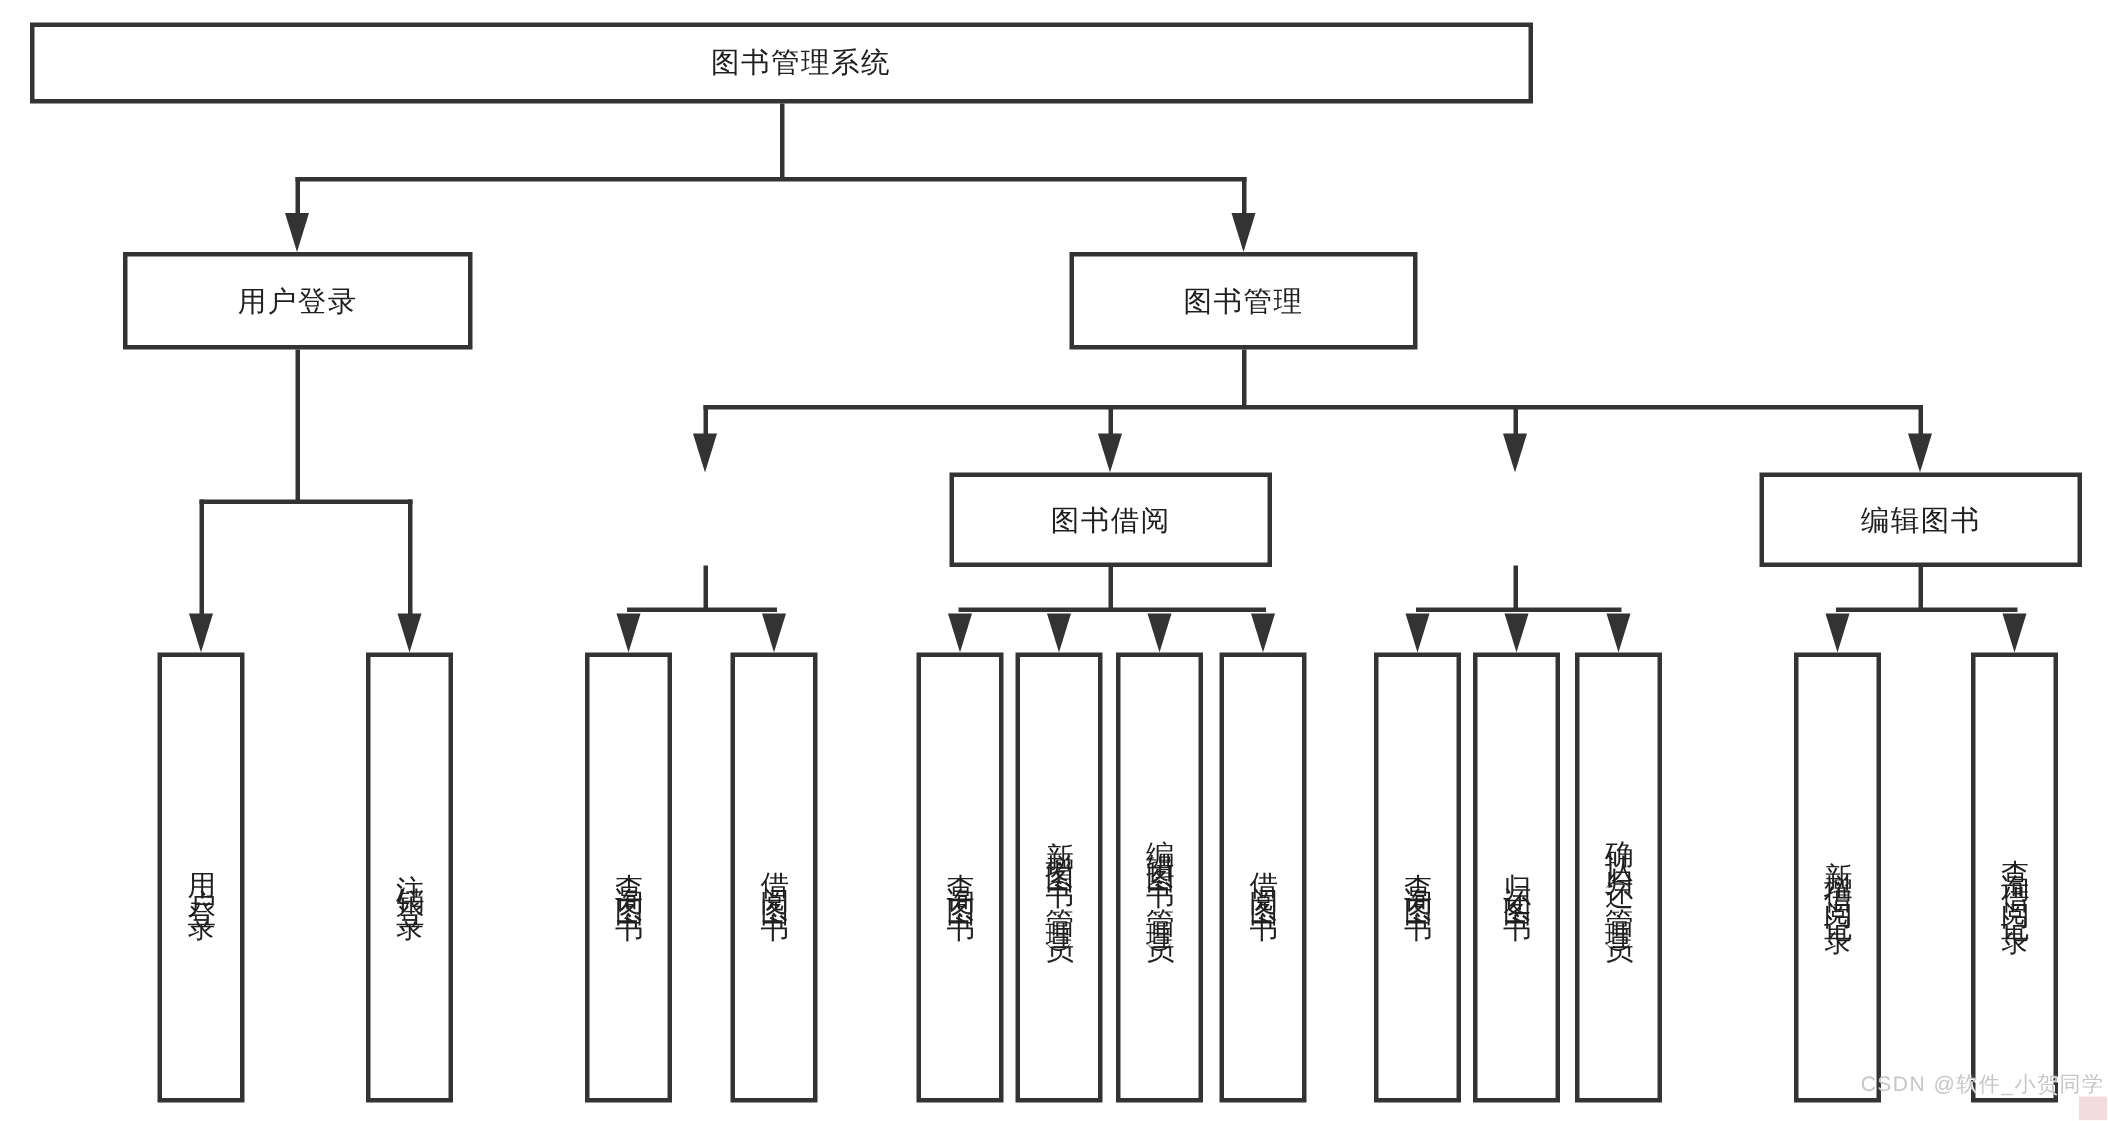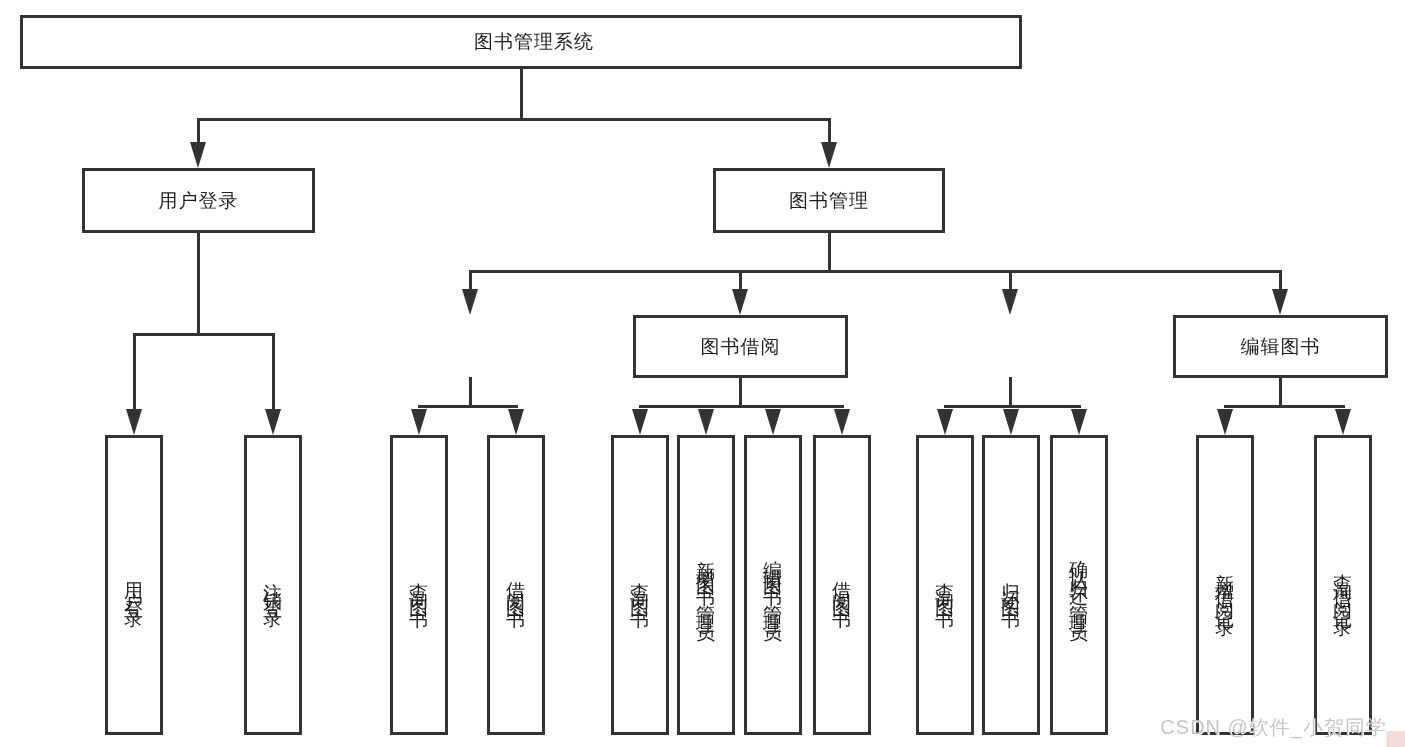--- a/index.html
+++ b/index.html
@@ -67,22 +67,22 @@
     width: 0;
     height: 0;
     border-left: 8px solid transparent;
     border-right: 8px solid transparent;
     border-top: 26px solid #333333;
     z-index: 3;
   }
   #watermark {
     position: absolute;
     top: 714px;
-    right: 18px;
-    font-size: 20px;
+    right: 2px;
+    font-size: 14px;
     color: #c6c6c6;
     letter-spacing: 1px;
     z-index: 4;
     text-shadow: 1px 1px 0 #ffffff;
   }
   #corner-tint {
     position: absolute;
     left: 1386px;
     top: 731px;
     width: 19px;

